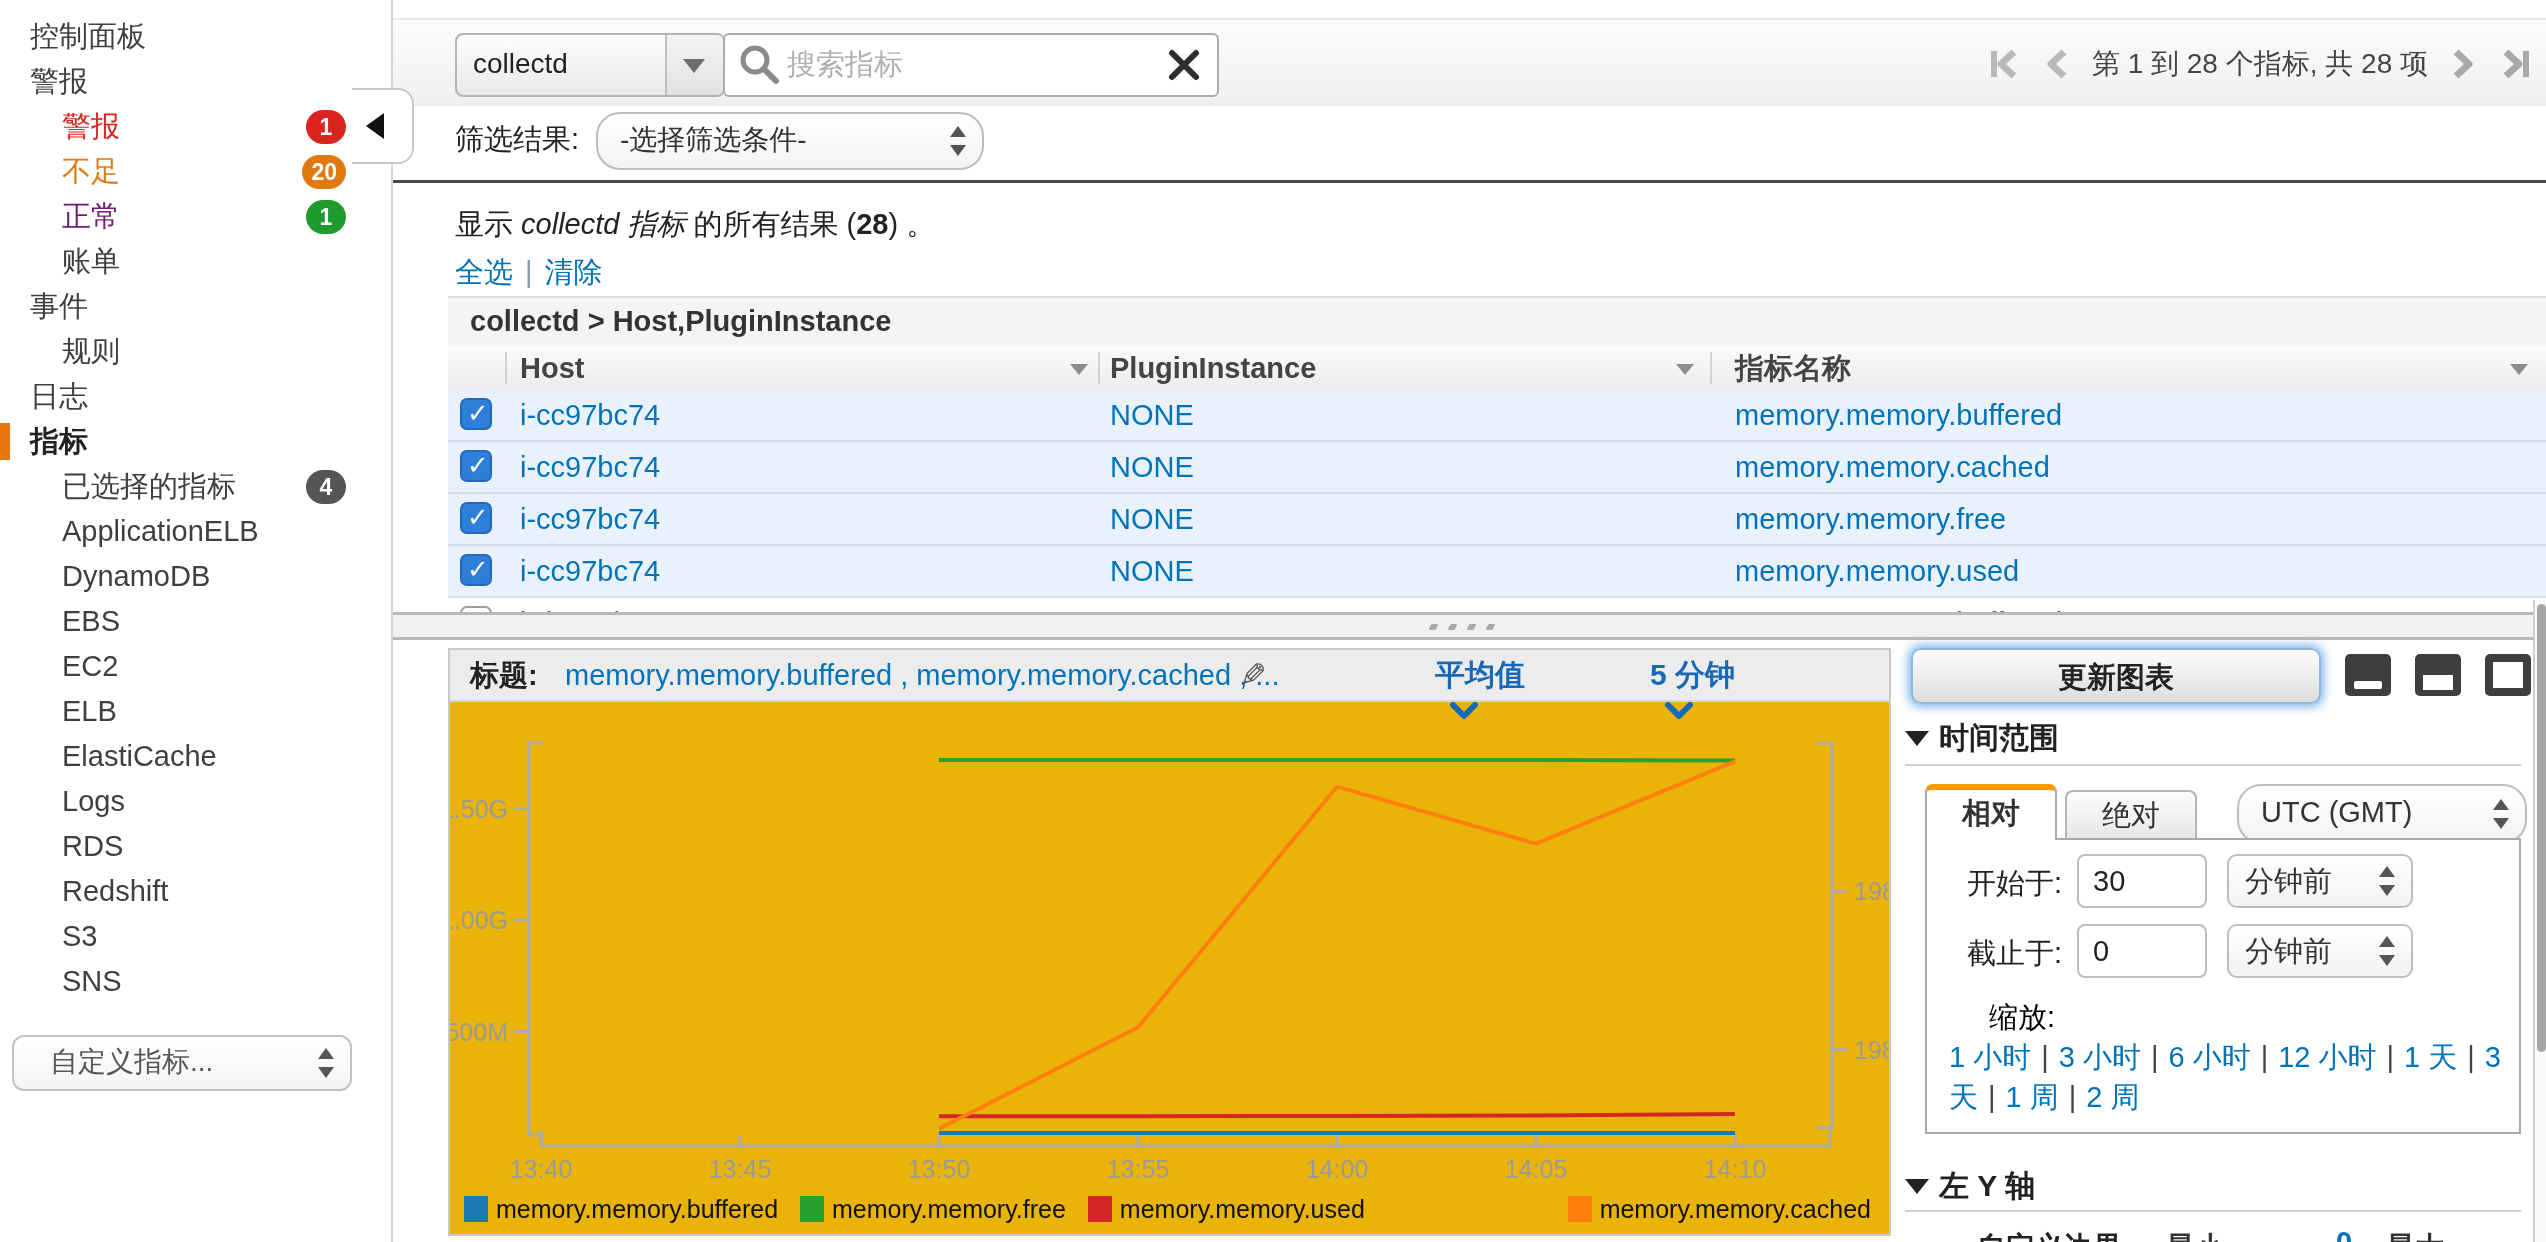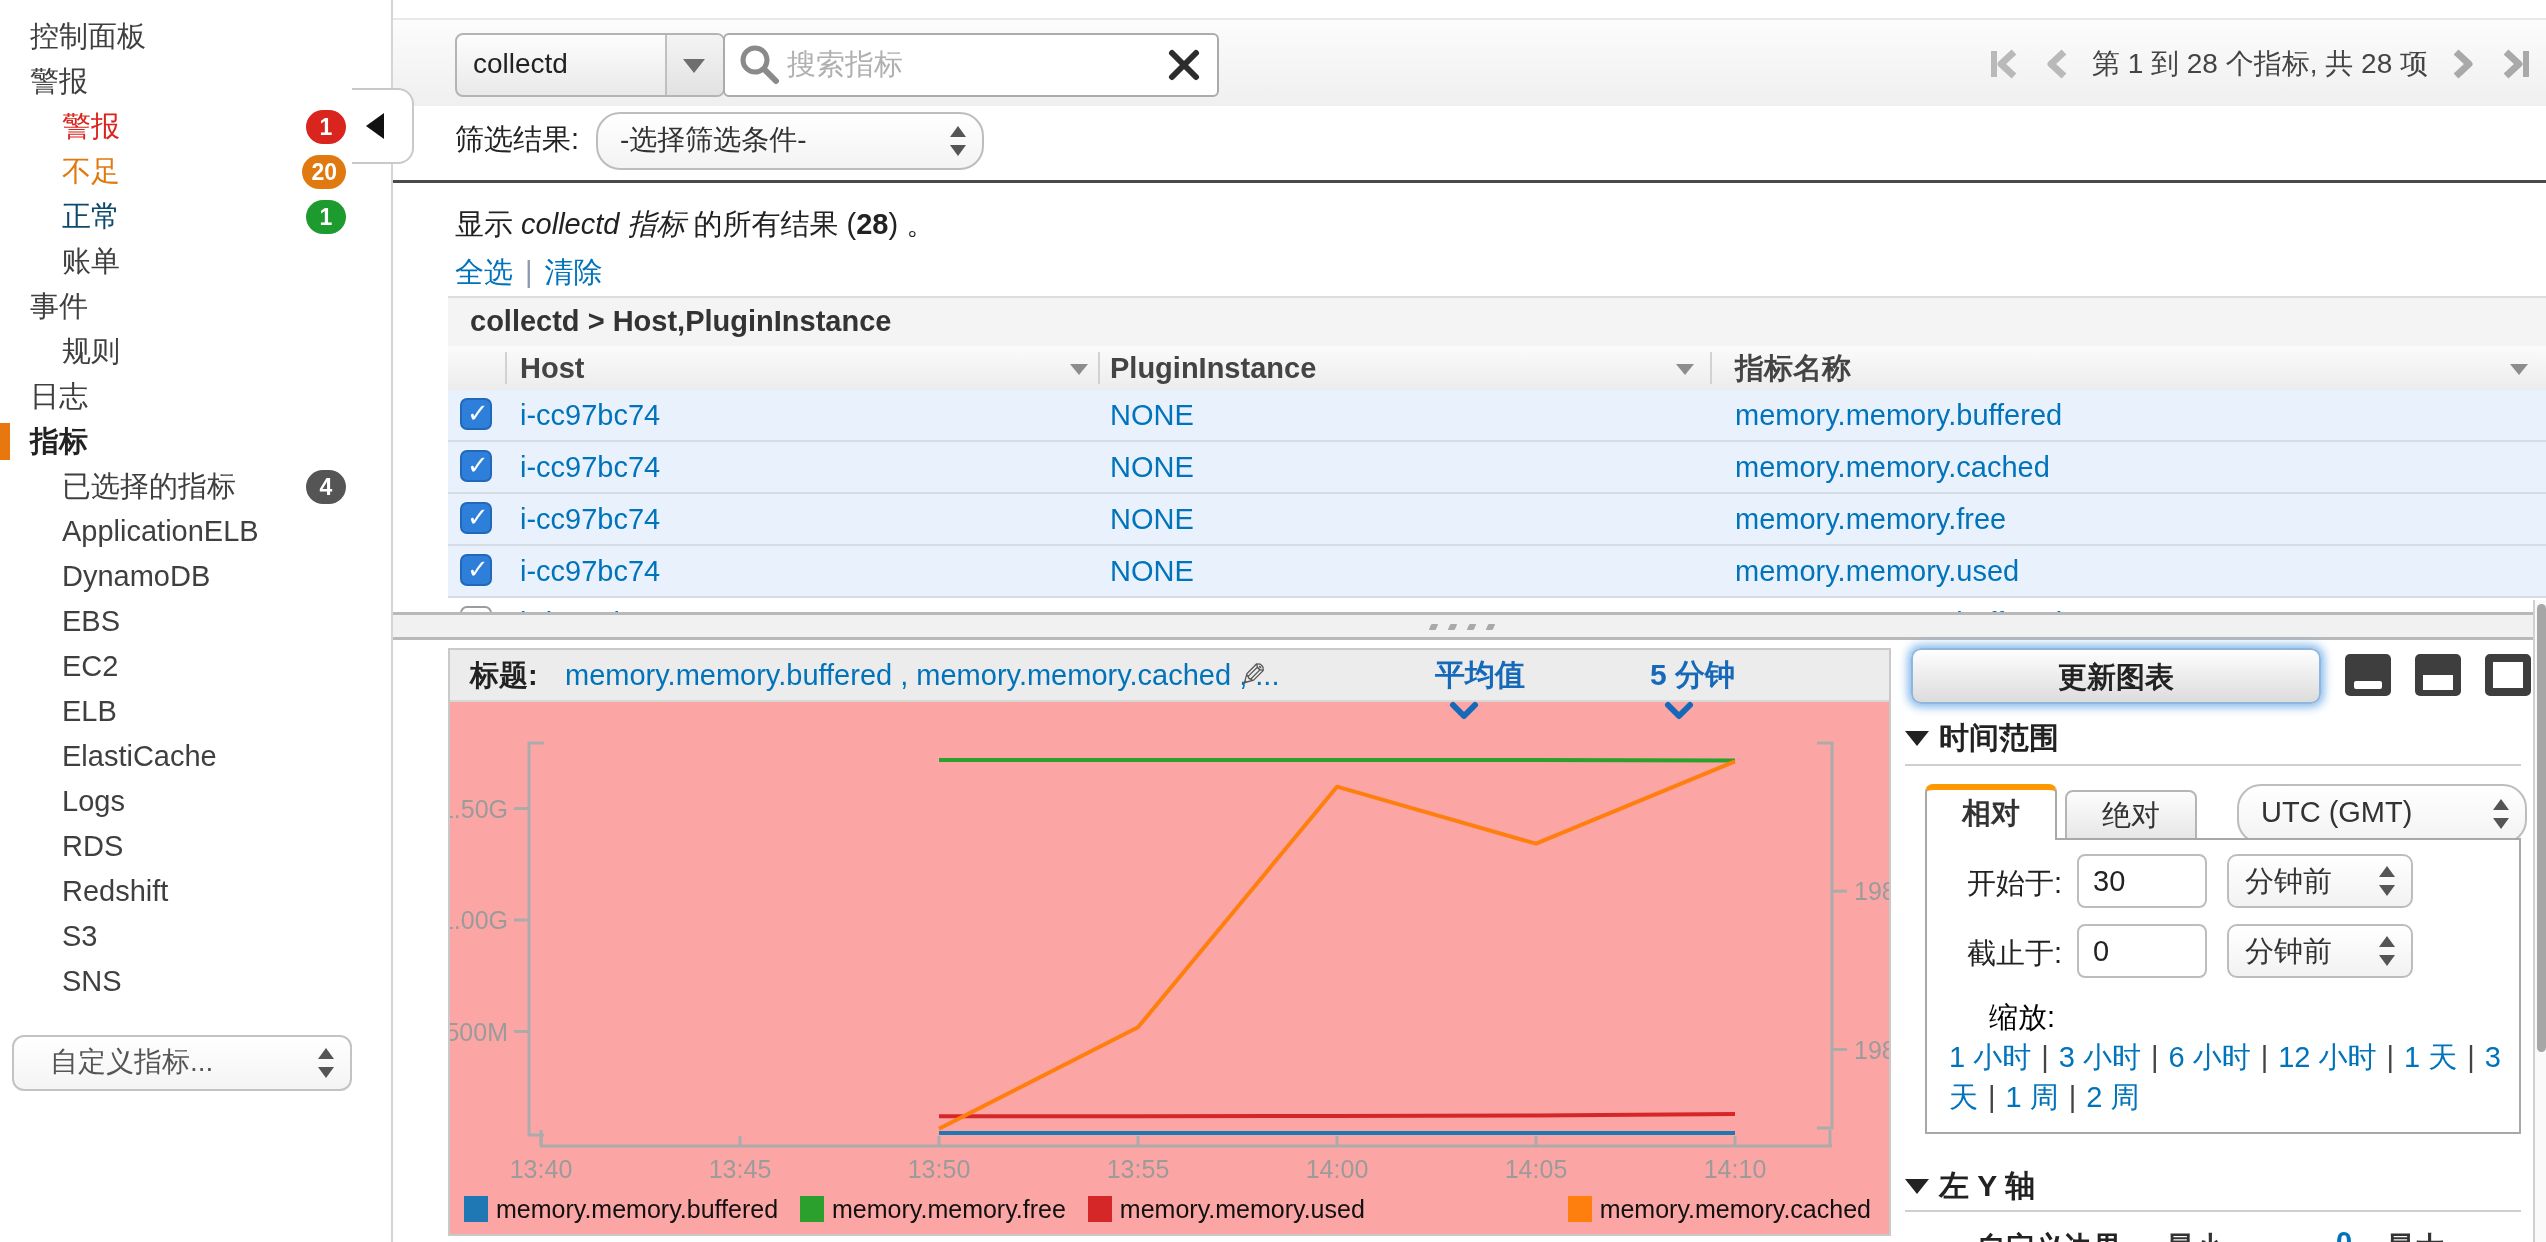--- a/index.html
+++ b/index.html
@@ -71,21 +71,21 @@
   .cb.un{background:#fff;border-color:#9c9c9c}
   .cb.un::after{content:""}
   #row-sliver{position:relative;height:16px;background:#fff;overflow:hidden;border-bottom:0}
   #row-sliver .trow{background:#fff;border-bottom:none}
 
   #splitter{position:absolute;left:0;top:612px;width:2153px;height:28px;background:#f1f1f1;border-top:3px solid #b9b9b9;border-bottom:3px solid #b9b9b9;box-sizing:border-box}
   #splitter .grips{position:absolute;left:50%;top:9px;margin-left:-40px;display:flex;gap:12px}
   #splitter .grips i{width:7px;height:6px;background:#a9a9a9;transform:skewX(-24deg);border-radius:1px}
 
   
-  #chart-panel{position:absolute;left:55px;top:648px;width:1443px;height:588px;border:2px solid #c9c9c9;box-sizing:border-box;background:#fca5a5}
+  #chart-panel{position:absolute;left:55px;top:648px;width:1443px;height:588px;border:2px solid #c9c9c9;box-sizing:border-box;background:#eab308}
   #chart-titlebar{position:absolute;left:0;top:0;right:0;height:50px;background:#ececec;border-bottom:2px solid #d6d6d6}
   #chart-titlebar .tl{position:absolute;left:20px;line-height:50px;font-weight:bold;color:#222;font-size:29px}
   #chart-titlebar .tm{position:absolute;left:115px;line-height:50px;color:#0073bb;font-size:29px}
   #pencil-icon{position:absolute;left:790px;top:6px;font-size:32px;color:#555;transform:scaleX(-1)}
   .hdr-dd{position:absolute;line-height:50px;color:#1569b8;font-weight:bold;font-size:30px;cursor:pointer}
   .hdr-dd svg{margin-left:14px;vertical-align:middle}
   #stat-dd{left:985px} #period-dd{left:1200px}
   #legend{position:absolute;left:0;right:0;bottom:0;height:50px;display:flex;align-items:center;padding:0 14px;box-sizing:border-box;font-size:25px;color:#111}
   .lg-item{display:flex;align-items:center;margin-right:22px;white-space:nowrap}
   .lg-item .sw{width:24px;height:26px;margin-right:8px}
@@ -142,21 +142,21 @@
       </div>
       <div class="sb-item ind">
         <span class="lbl" style="color: rgb(217, 37, 29);">警报</span>
         <span class="sb-badge" style="background: rgb(217, 37, 29);">1</span>
       </div>
       <div class="sb-item ind">
         <span class="lbl" style="color: rgb(224, 122, 16);">不足</span>
         <span class="sb-badge" style="background: rgb(224, 122, 16);">20</span>
       </div>
       <div class="sb-item ind">
-        <span class="lbl" style="color: #0c4a6e;">正常</span>
+        <span class="lbl" style="color: #701a75;">正常</span>
         <span class="sb-badge" style="background: rgb(29, 155, 46);">1</span>
       </div>
       <div class="sb-item ind">
         <span class="lbl">账单</span>
       </div>
       <div class="sb-item">
         <span class="lbl">事件</span>
       </div>
       <div class="sb-item ind">
         <span class="lbl">规则</span>

